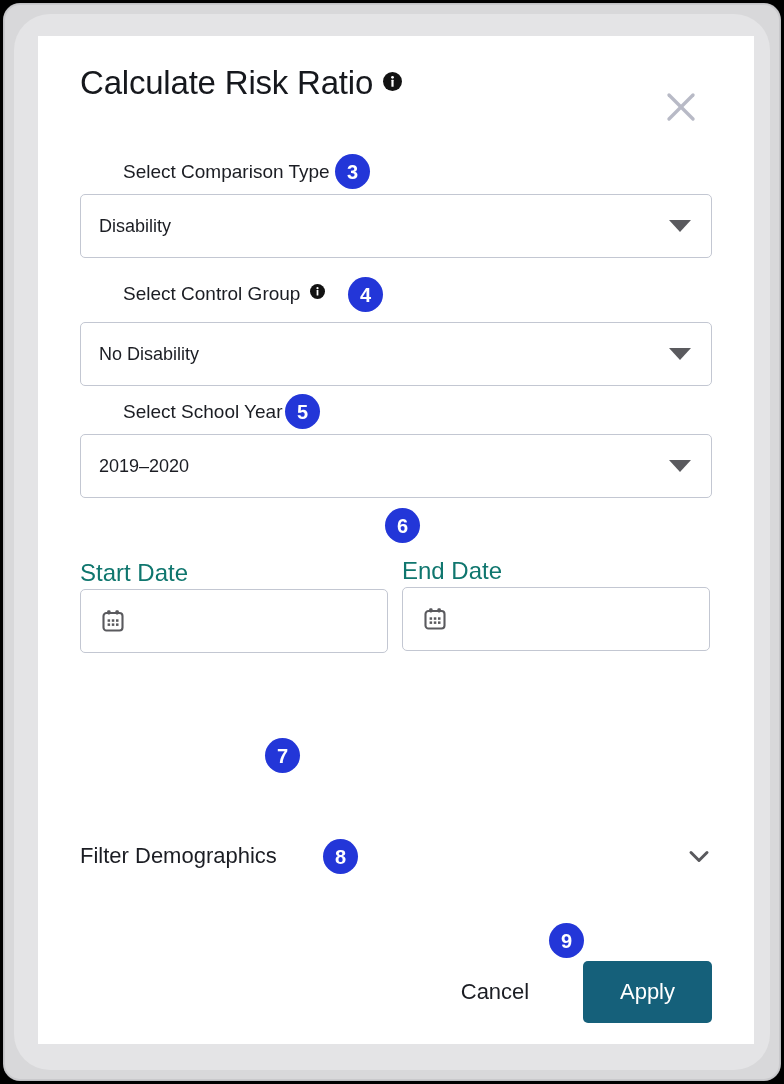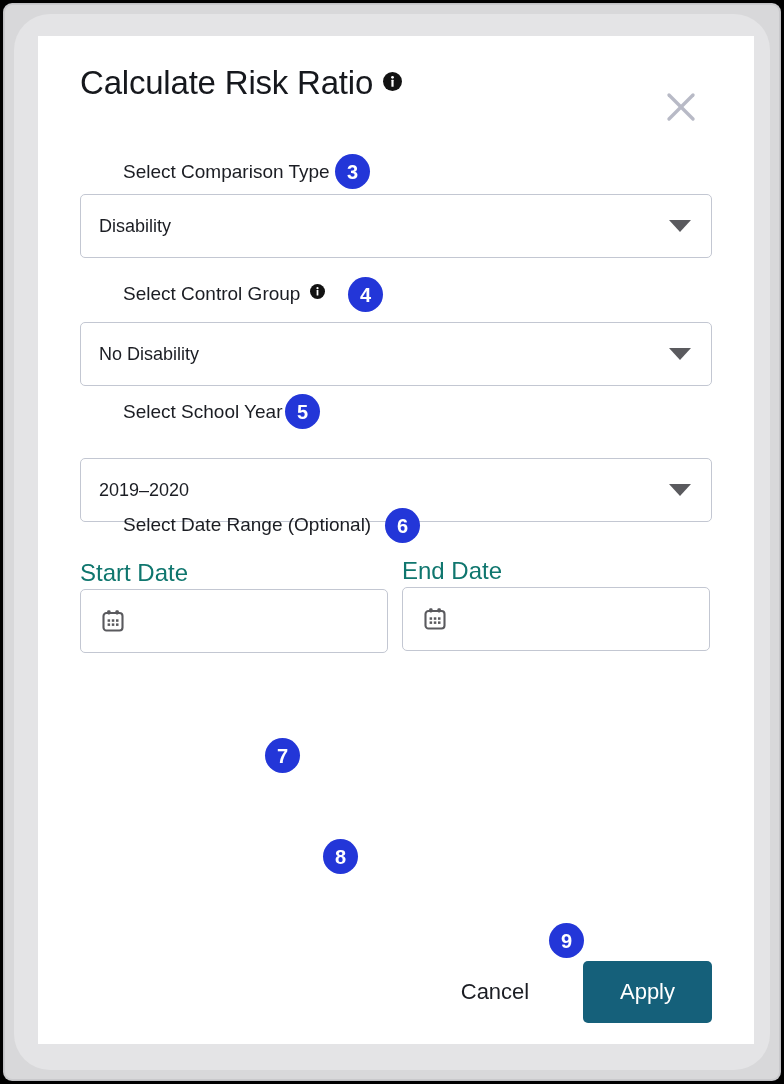--- a/index.html
+++ b/index.html
@@ -12,21 +12,21 @@
     overflow: hidden;
   }
 
   
   #device-frame {
     position: absolute;
     left: 4px;
     top: 4px;
     width: 776px;
     height: 1076px;
-    border-radius: 8px;
+    border-radius: 16px;
     background: #d8d8da;
     box-shadow:
       inset 0 0 0 1px #c9c9cc,
       0 0 0 1px #bfbfc2;
   }
   #device-frame-inner {
     position: absolute;
     left: 10px;
     top: 10px;
     width: 756px;
@@ -284,28 +284,25 @@
       <span class="select-caret"></span>
     </div>
 
     <div class="field-label" style="left:42px; top:364px;">
       <span>Select School Year</span>
     </div>
     <div class="step-badge" style="left:247px; top:358px;">
       <span>5</span>
     </div>
 
-    <div class="select-box" style="top:422px;padding-left:40px;">
+    <div class="select-box" style="top:398px;padding-left:40px;">
       <span class="select-value">2019–2020</span>
       <span class="select-caret"></span>
     </div>
 
-    <div class="field-label" style="left:42px; top:477px;">
-      <span>Select Date Range (Optional)</span>
-    </div>
     <div class="step-badge" style="left:347px; top:472px;">
       <span>6</span>
     </div>
 
     <div class="date-sublabel" style="left:42px; top:523px;">
       <span>Start Date</span>
     </div>
     <div class="date-sublabel" style="left:364px; top:521px;">
       <span>End Date</span>
     </div>
@@ -341,20 +338,28 @@
           <rect x="15.0" y="14.4" width="2.5" height="2.5" fill="#5a5a5e"></rect>
         </svg>
       </span>
       <span class="select-value" style="left:56px;"></span>
     </div>
 
     <div class="step-badge" style="left:227px; top:702px;">
       <span>7</span>
     </div>
 
+    <div class="accordion-row" style="top:798px;">
+      <span class="accordion-title">Filter Demographics</span>
+      <span class="accordion-chevron">
+        <svg width="26" height="26" viewBox="0 0 26 26">
+          <polyline points="5,9.5 13,17.5 21,9.5" fill="none" stroke="#59595d" stroke-width="3" stroke-linecap="round" stroke-linejoin="round"></polyline>
+        </svg>
+      </span>
+    </div>
     <div class="step-badge" style="left:285px; top:803px;">
       <span>8</span>
     </div>
 
     <div class="step-badge" style="left:511px; top:887px;">
       <span>9</span>
     </div>
 
     <button id="cancel-button">Cancel</button>
 

